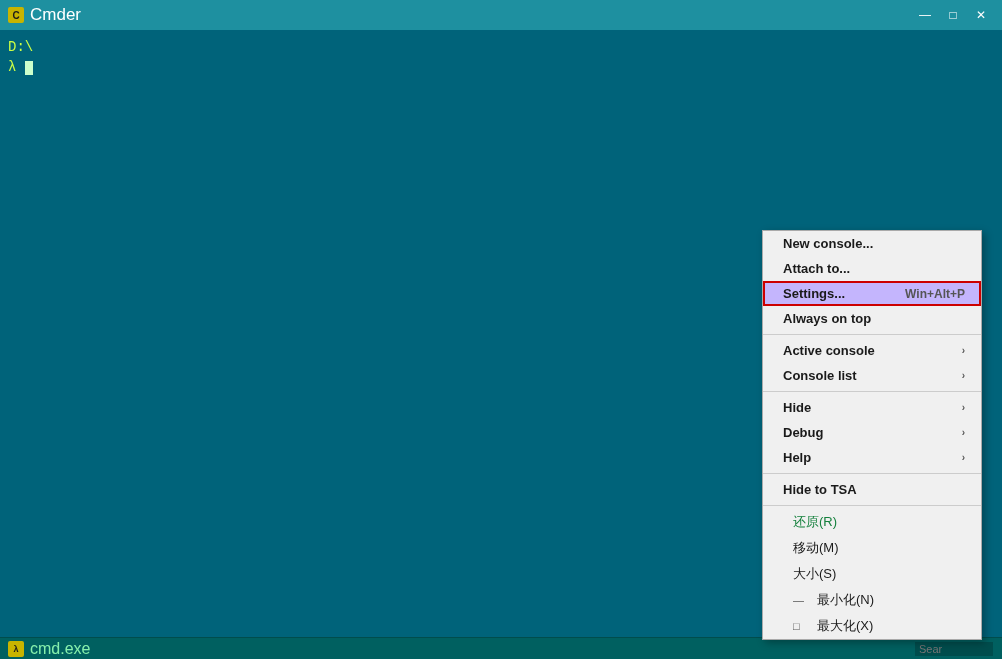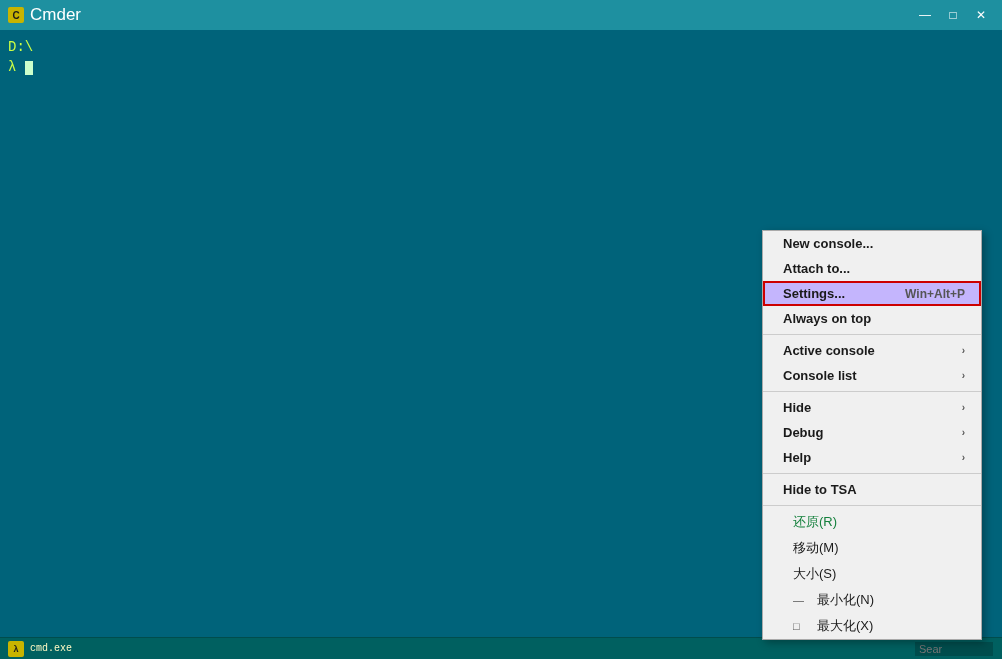--- a/index.html
+++ b/index.html
@@ -114,23 +114,23 @@
       display: flex;
       align-items: center;
       justify-content: center;
       font-size: 9px;
       font-weight: bold;
       color: #1a1a1a;
       border-radius: 2px;
       margin-right: 6px;
     }
     .status-text {
-      color: #fef9c3;
-      font-family: Liberation Mono, monospace;
-      font-size: 10px;
+      color: #86efac;
+      font-family: Liberation Sans, sans-serif;
+      font-size: 16px;
     }
     .status-search {
       margin-left: auto;
       background: #004d4d;
       border: 1px solid #006060;
       color: #ccc;
       padding: 1px 4px;
       font-size: 11px;
       width: 80px;
     }

